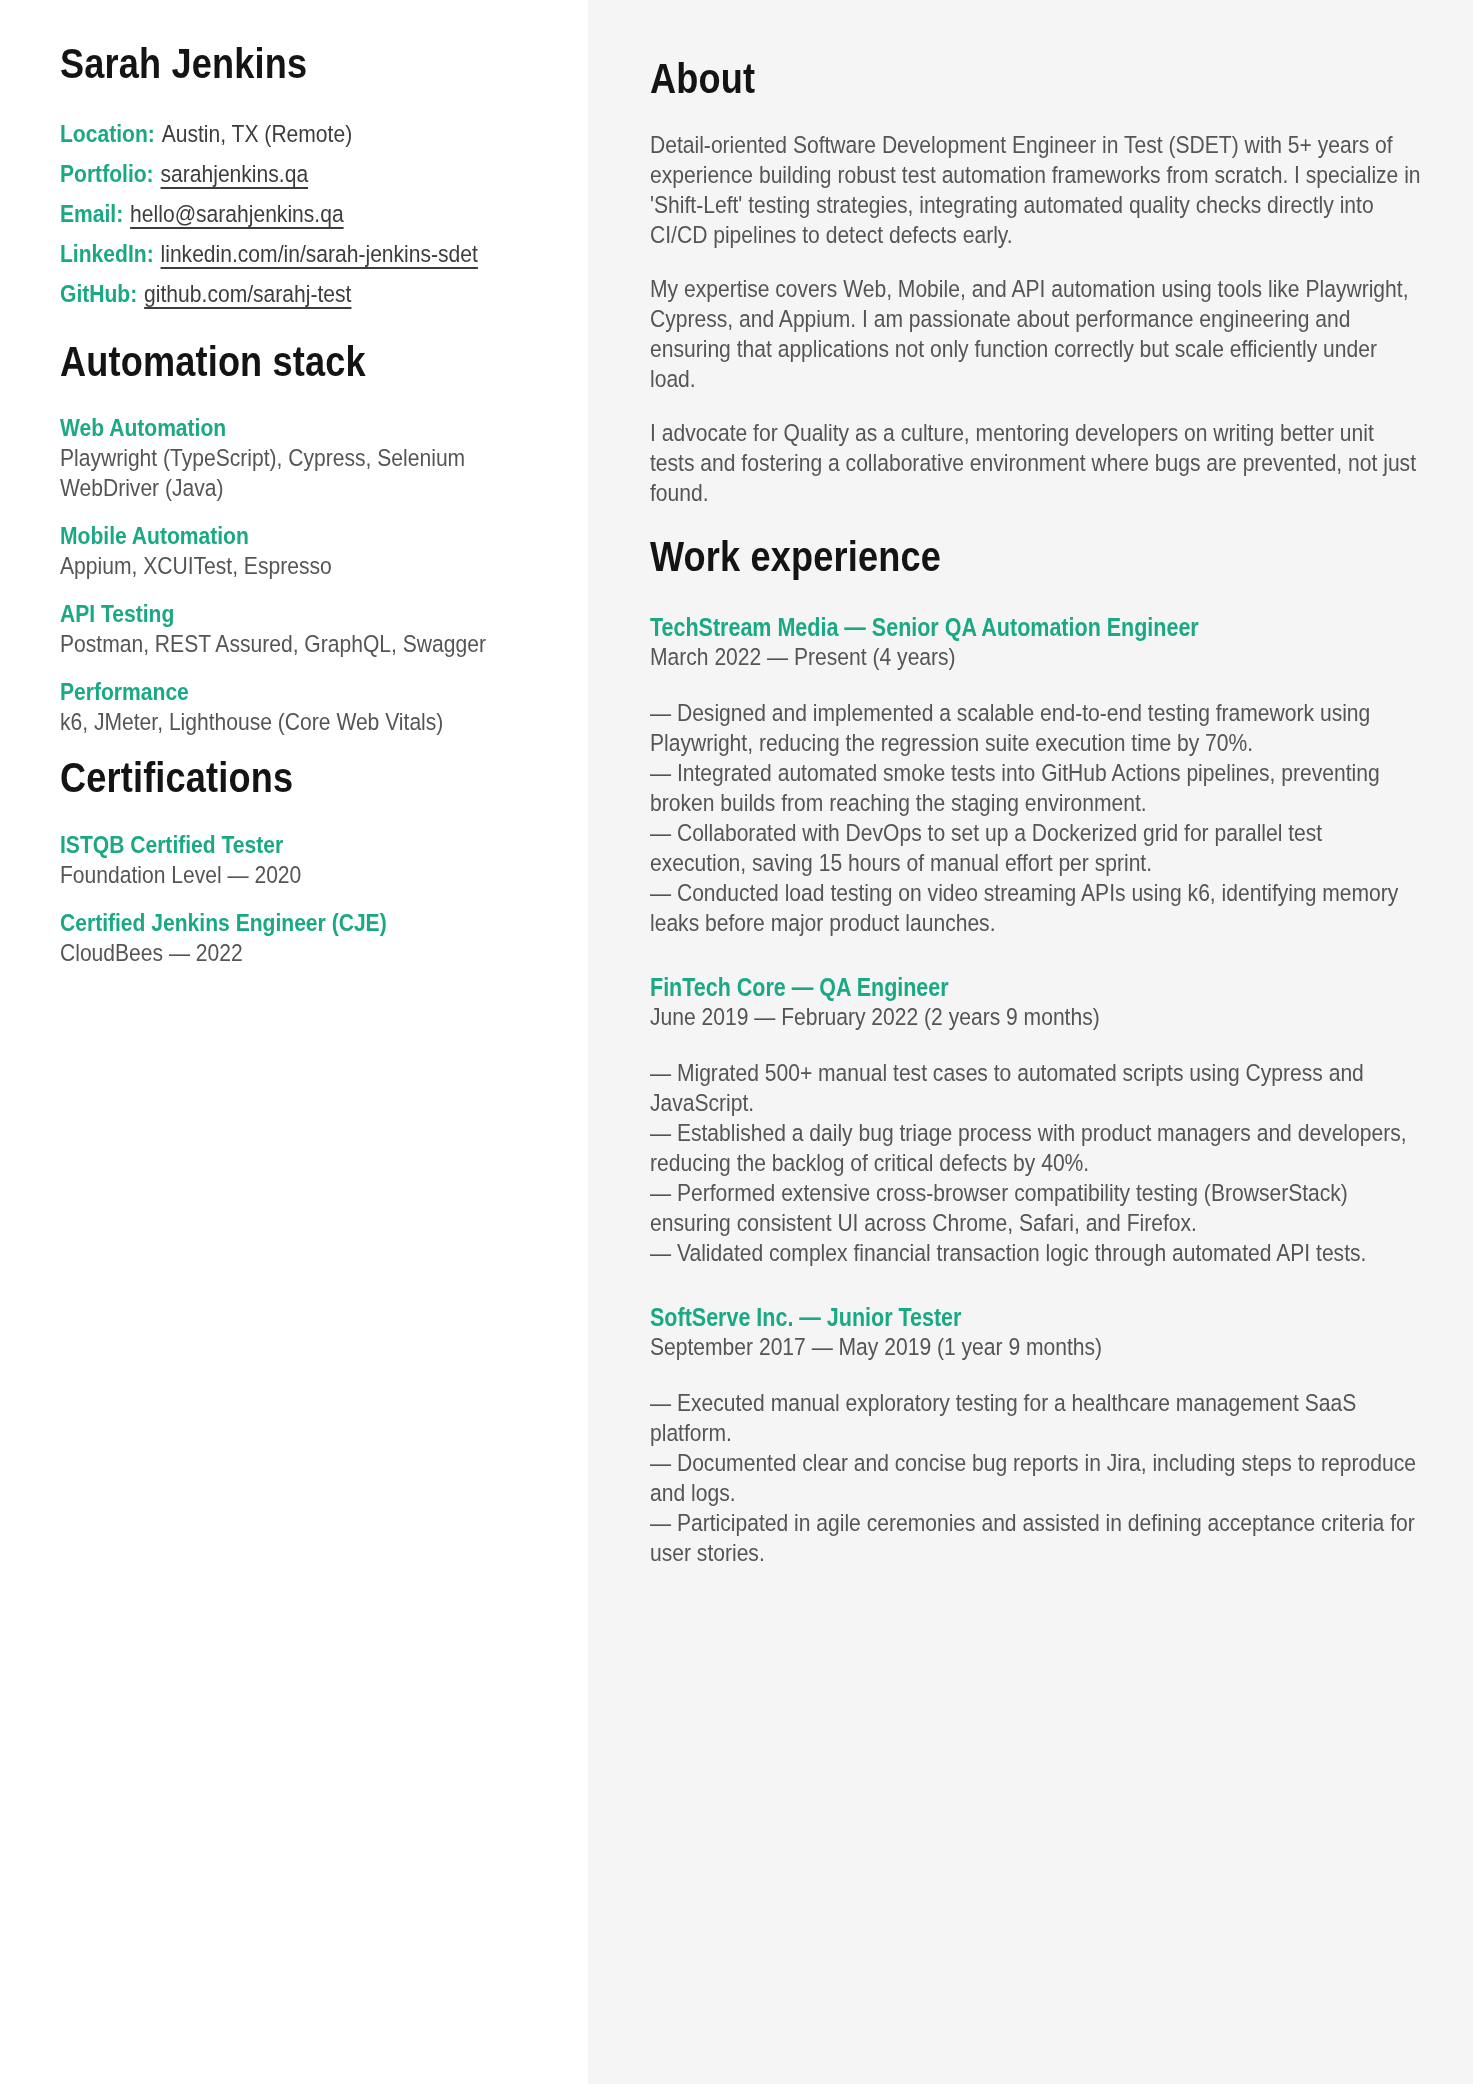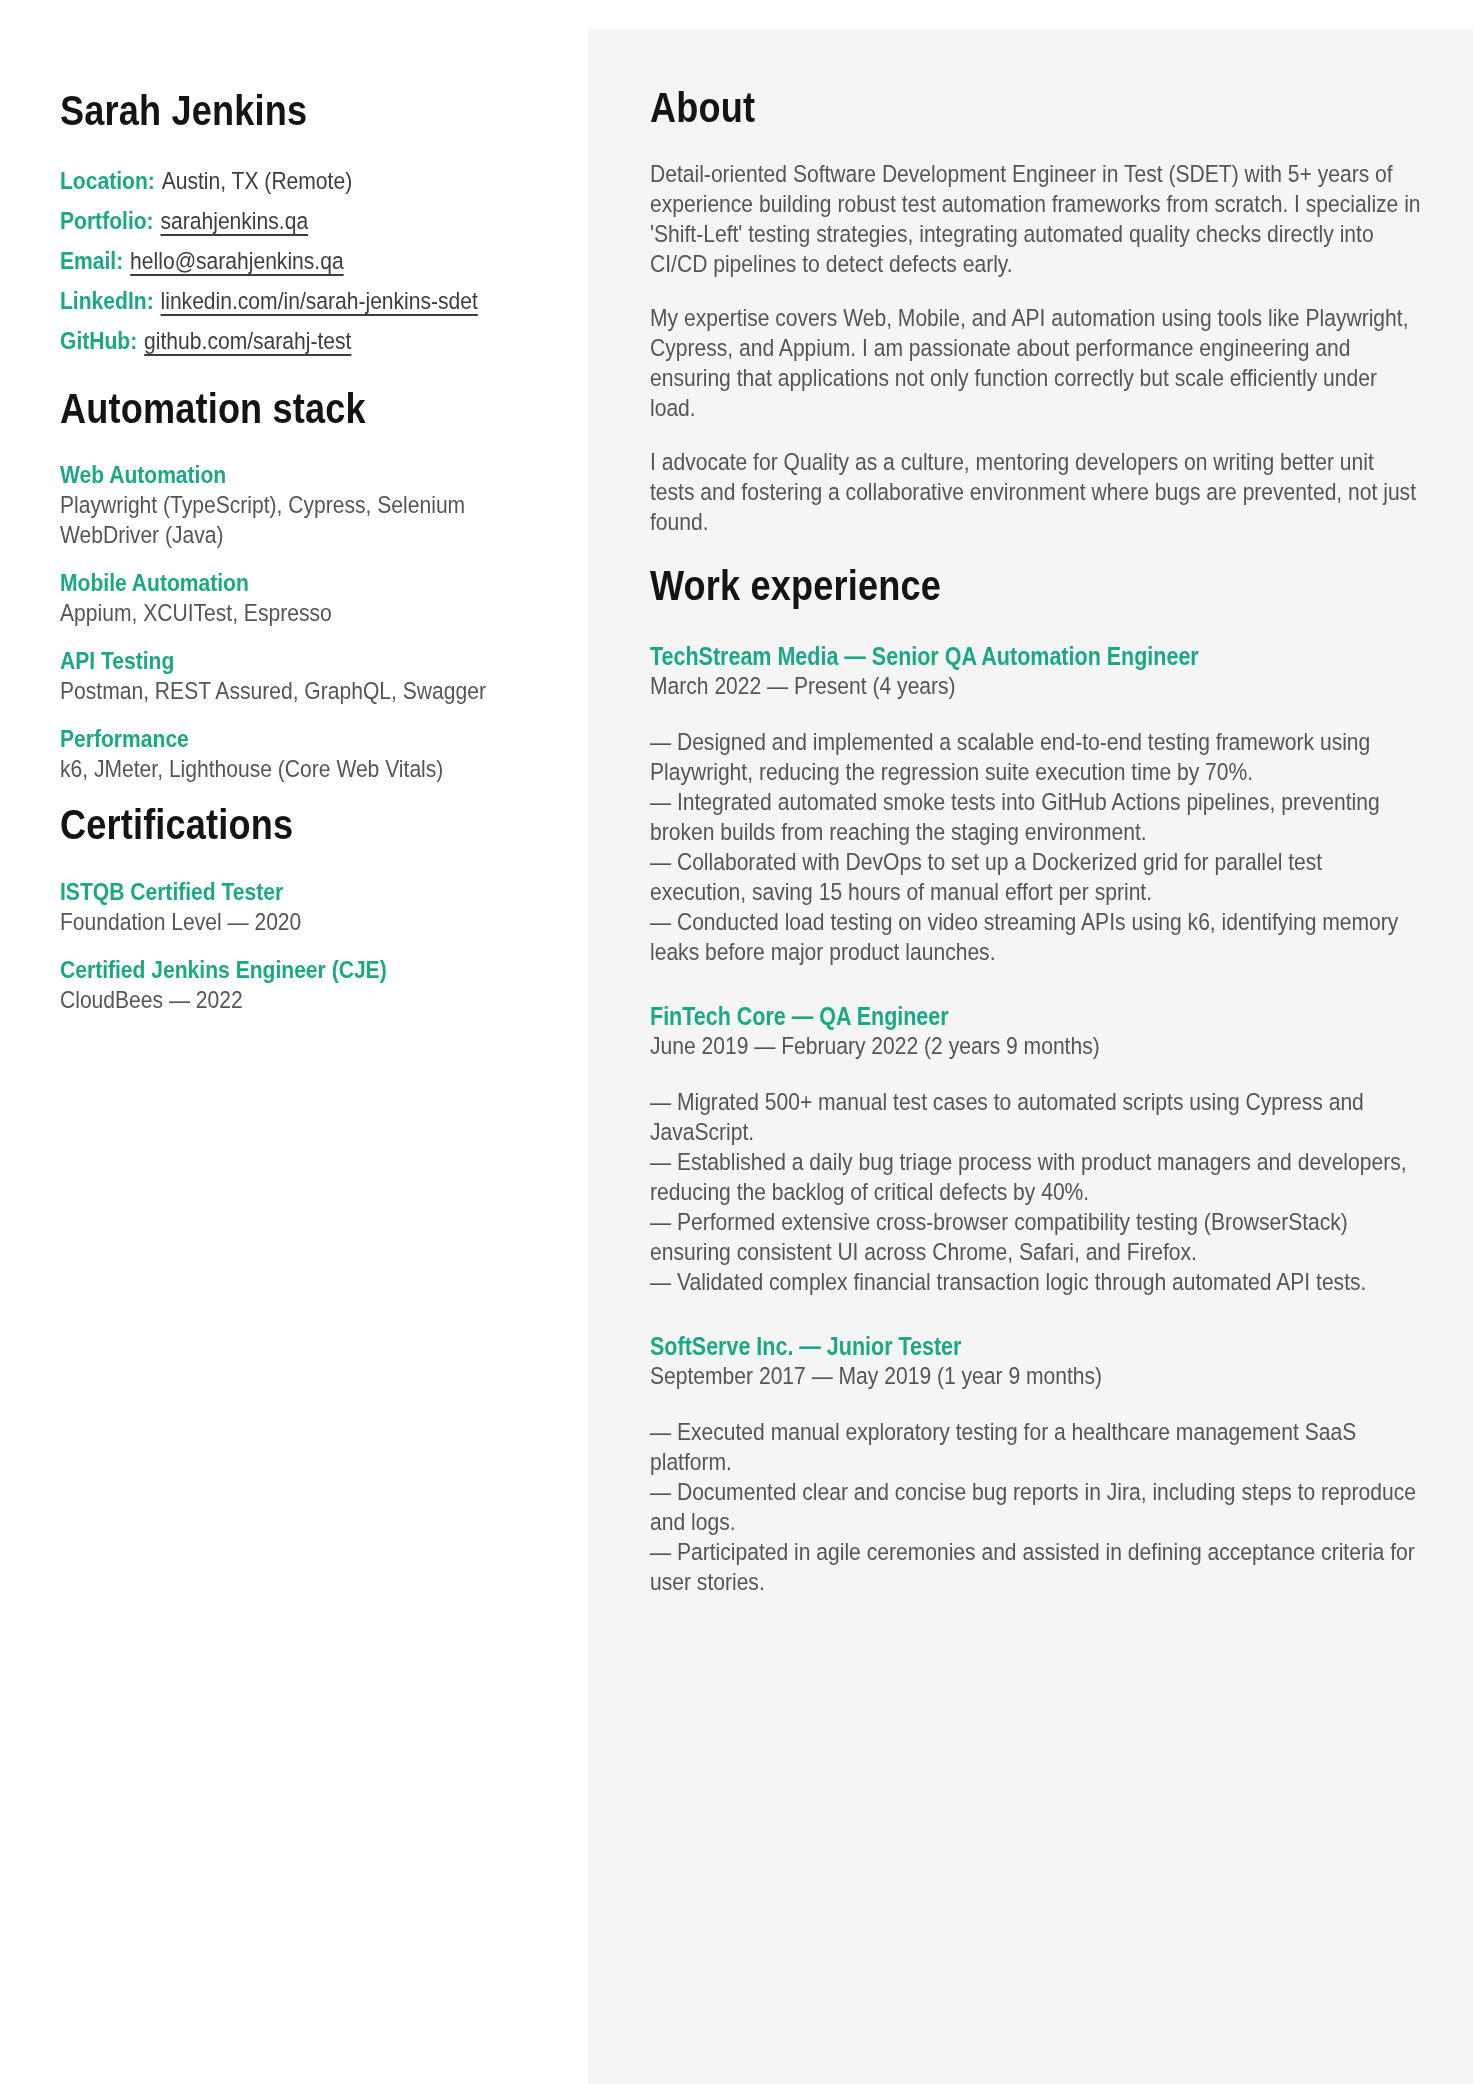--- a/index.html
+++ b/index.html
@@ -12,29 +12,28 @@
     height: 2084px;
     display: flex;
     overflow: hidden;
     background: #ffffff;
   }
   
   .col-left {
     width: 588px;
     box-sizing: border-box;
     background: #ffffff;
-    padding: 88px 40px 0 60px;
+    padding: 41px 40px 0 60px;
     flex: 0 0 auto;
   }
   .col-right {
     flex: 1 1 auto;
     box-sizing: border-box;
     background: #f5f5f5;
     padding: 56px 50px 0 62px;
-    margin-top: 29px;
   }
   
   .squeeze {
     width: 116.3%;
     transform: scaleX(0.86);
     transform-origin: 0 0;
   }
   
   h1 {
     font-size: 42px;

